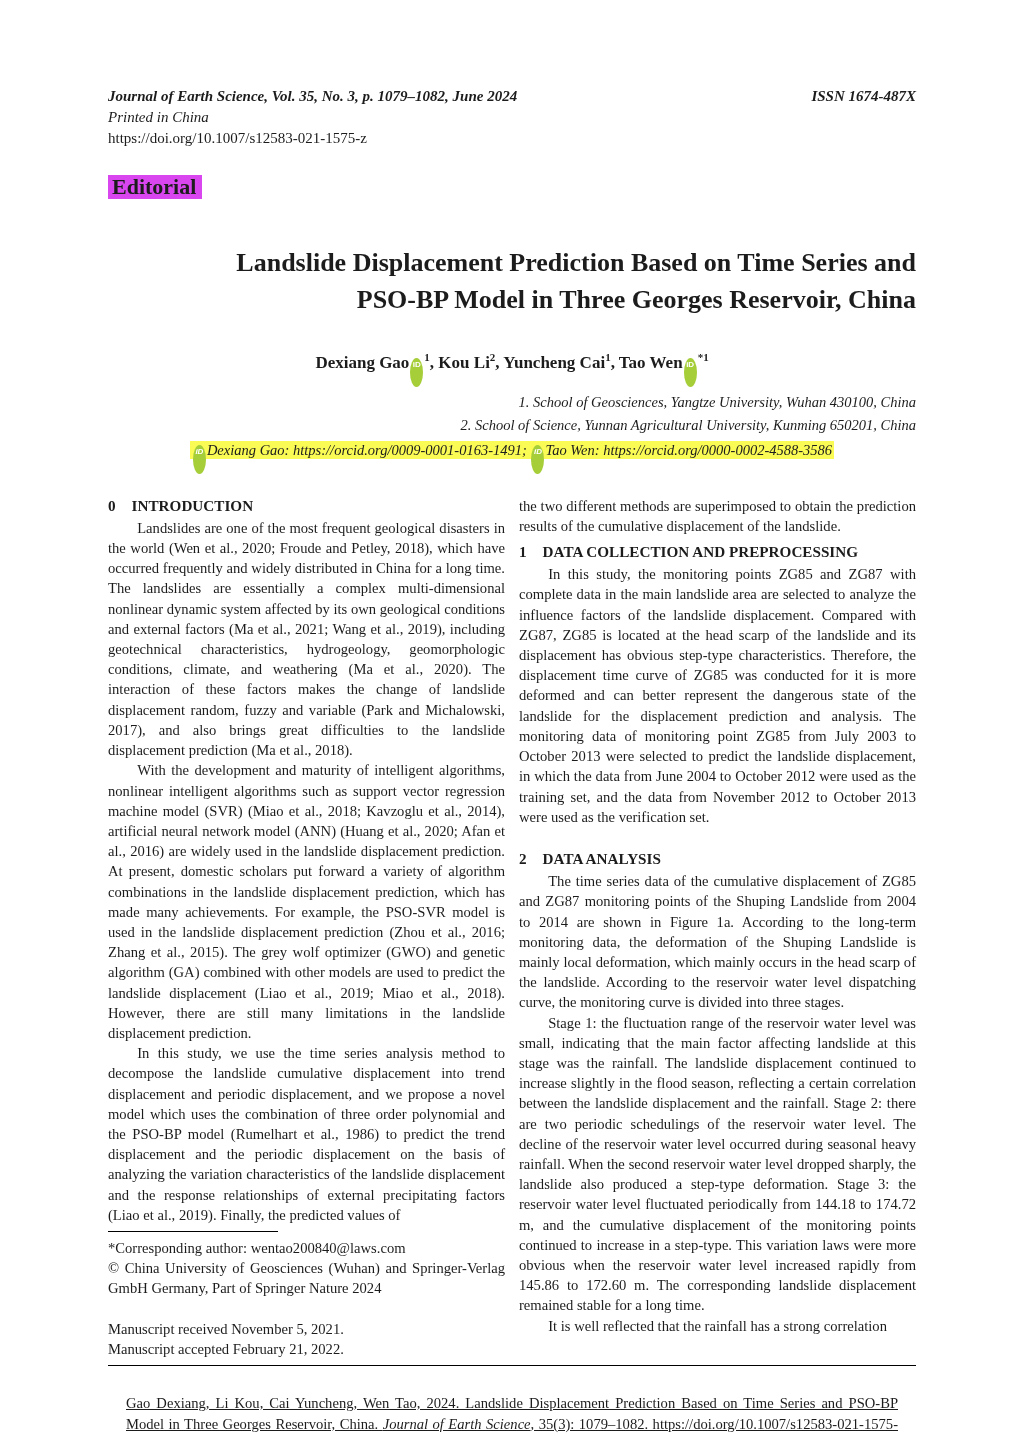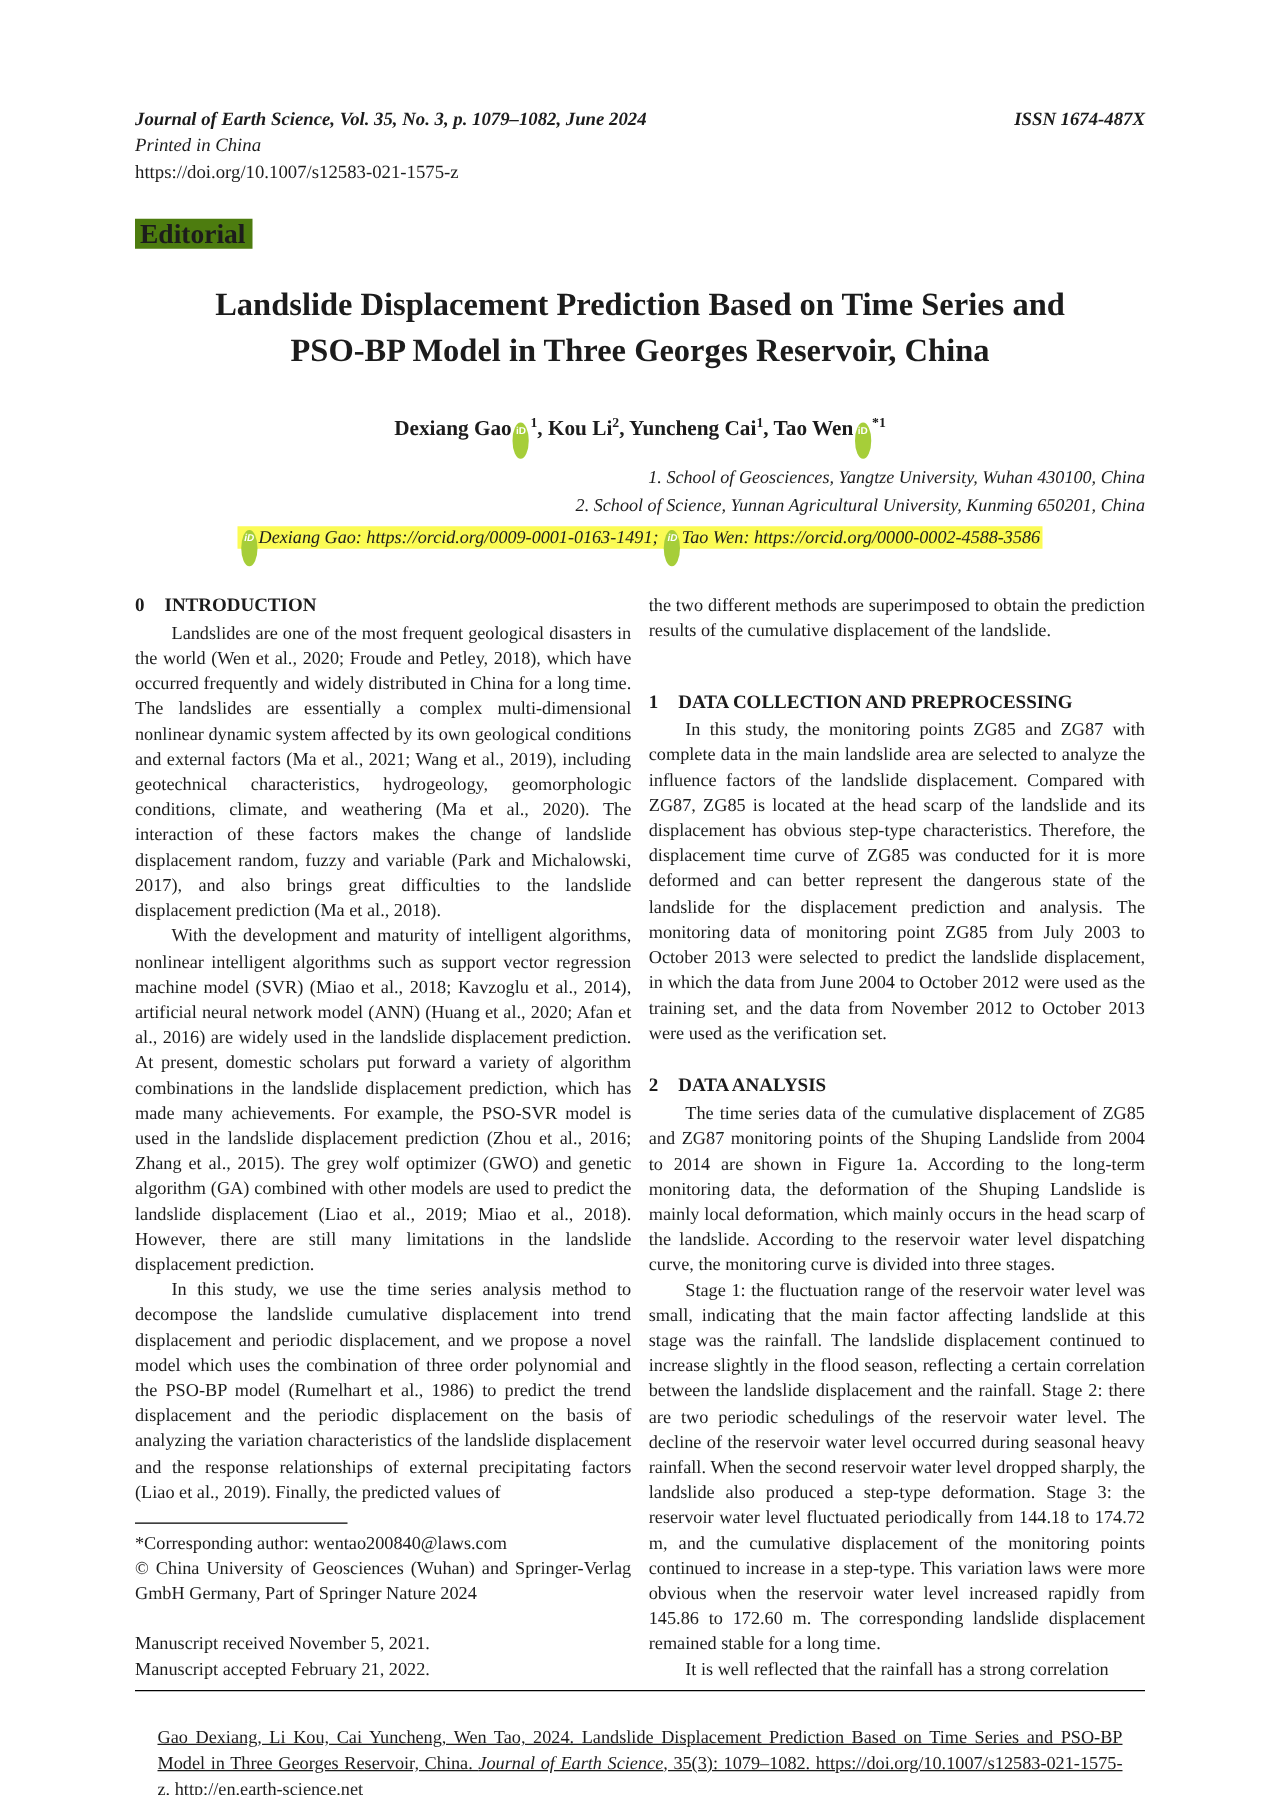--- a/index.html
+++ b/index.html
@@ -15,28 +15,28 @@
     padding-top:86px;
   }
   
   .hdr{font-size:15px;line-height:21px;}
   .hdr-row{display:flex;justify-content:space-between;font-weight:bold;}
   .ital{font-style:italic;}
   .hdr-doi{font-style:normal;}
   .editorial-wrap{margin-top:26px;}
   .editorial{
     display:inline-block;
-    background:#4d7c0f;
+    background:#d946ef;
     font-size:22px;font-weight:bold;
     padding:1px 6px 2px 4px;
   }
   
   .title{
-    margin-top:24px;
-    text-align:center;
+    margin-top:44px;
+    text-align:right;
     font-size:26px;font-weight:bold;
     line-height:37px;
   }
   .authors{
     margin-top:28px;
     text-align:center;
     font-size:17px;font-weight:bold;
     line-height:22px;
   }
   .authors sup{font-size:11px;font-weight:bold;}
@@ -155,21 +155,21 @@
         <p><span>*Corresponding author: </span><span>wentao200840@laws.com</span></p>
         <p>© China University of Geosciences (Wuhan) and Springer-Verlag GmbH Germany, Part of Springer Nature 2024</p>
         <div class="gap"></div>
         <p>Manuscript received November 5, 2021.</p>
         <p>Manuscript accepted February 21, 2022.</p>
       </div>
     </div>
 
     <div class="col">
       <p class="body-p noindent">the two different methods are superimposed to obtain the prediction results of the cumulative displacement of the landslide.</p>
-      <h3 class="sec" style="margin-top:37px;"><span class="num">1</span><span>DATA COLLECTION AND PREPROCESSING</span></h3>
+      <h3 class="sec" style="margin-top:6px;"><span class="num">1</span><span>DATA COLLECTION AND PREPROCESSING</span></h3>
       <p class="body-p">In this study, the monitoring points ZG85 and ZG87 with complete data in the main landslide area are selected to analyze the influence factors of the landslide displacement. Compared with ZG87, ZG85 is located at the head scarp of the landslide and its displacement has obvious step-type characteristics. Therefore, the displacement time curve of ZG85 was conducted for it is more deformed and can better represent the dangerous state of the landslide for the displacement prediction and analysis. The monitoring data of monitoring point ZG85 from July 2003 to October 2013 were selected to predict the landslide displacement, in which the data from June 2004 to October 2012 were used as the training set, and the data from November 2012 to October 2013 were used as the verification set.</p>
       <h3 class="sec" style="margin-top:22px;"><span class="num">2</span><span>DATA ANALYSIS</span></h3>
       <p class="body-p">The time series data of the cumulative displacement of ZG85 and ZG87 monitoring points of the Shuping Landslide from 2004 to 2014 are shown in Figure 1a. According to the long-term monitoring data, the deformation of the Shuping Landslide is mainly local deformation, which mainly occurs in the head scarp of the landslide. According to the reservoir water level dispatching curve, the monitoring curve is divided into three stages.</p>
       <p class="body-p">Stage 1: the fluctuation range of the reservoir water level was small, indicating that the main factor affecting landslide at this stage was the rainfall. The landslide displacement continued to increase slightly in the flood season, reflecting a certain correlation between the landslide displacement and the rainfall. Stage 2: there are two periodic schedulings of the reservoir water level. The decline of the reservoir water level occurred during seasonal heavy rainfall. When the second reservoir water level dropped sharply, the landslide also produced a step-type deformation. Stage 3: the reservoir water level fluctuated periodically from 144.18 to 174.72 m, and the cumulative displacement of the monitoring points continued to increase in a step-type. This variation laws were more obvious when the reservoir water level increased rapidly from 145.86 to 172.60 m. The corresponding landslide displacement remained stable for a long time.</p>
       <p class="body-p">It is well reflected that the rainfall has a strong correlation</p>
     </div>
 
   </div>
 
   <div class="footer">

